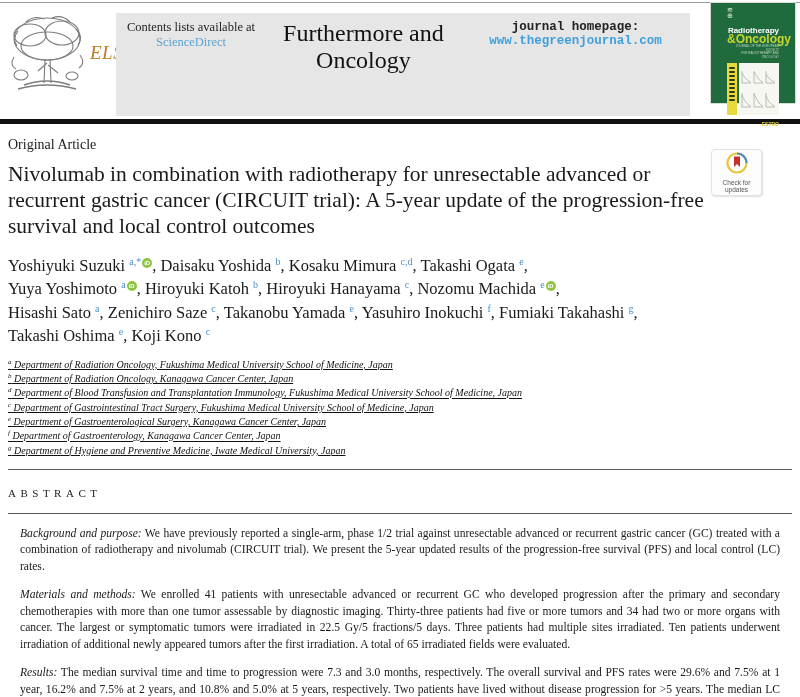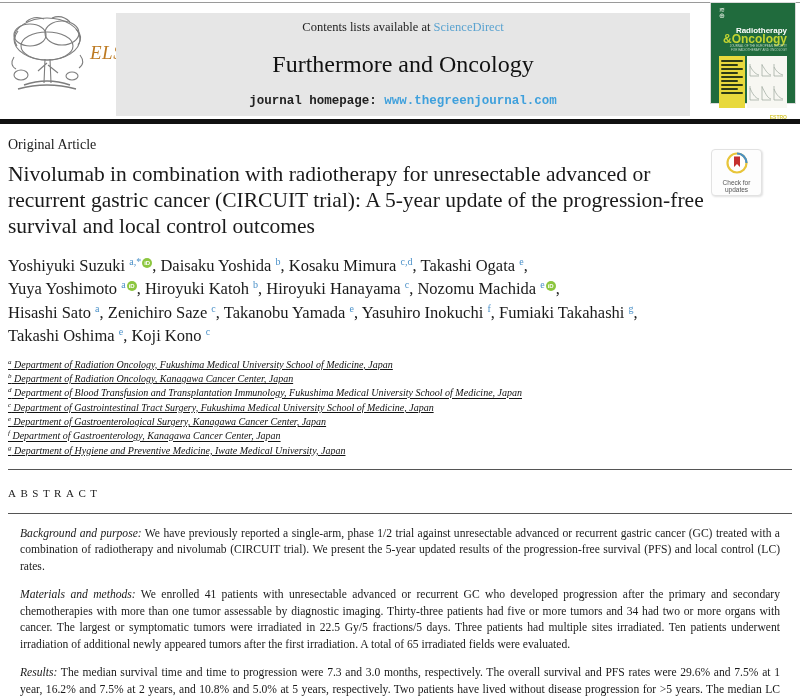--- a/index.html
+++ b/index.html
@@ -7,28 +7,28 @@
     font-family:"Liberation Serif", serif; color:#1a1a1a; }
   .page { position:relative; width:800px; height:697px; background:#fff; }
 
   
   .top-rule { height:1px; background:#9a9a9a; margin-top:2px; }
   .header { position:relative; display:flex; align-items:flex-start; padding:10px 6px 0 4px; height:116px; }
   .publisher { width:104px; display:flex; flex-direction:row; align-items:center;font-style:italic; }
   .publisher svg { display:block; }
   .publisher-name { font-size:19px; letter-spacing:0.5px; color:#bd7a22; font-weight:400; margin-top:-2px; }
   .journal-box { width:574px; height:103px; background:#e6e6e6; margin-left:8px;
-    display:flex; flex-direction:column; justify-content:space-between; text-align:center; padding:7px 0 8px 0; }
+    display:flex; justify-content:space-between; text-align:center; padding:7px 0 8px 0; }
   .contents-line { font-size:12.5px; color:#222; }
   .contents-line a { color:#5ba3d0; text-decoration:none; }
   .journal-title { font-size:24px; color:#111; }
   .homepage-line { font-family:Liberation Mono, monospace; font-size:12.5px; font-weight:600; color:#222; }
   .homepage-line a { color:#3fa0dc; text-decoration:none; font-weight:600; }
   .cover { position:absolute; top:0; right:5px; width:84px; height:100px; background:#206b3d;
-    box-shadow:0 0 0 1px #d9d9d9; padding:4px 8px; font-family:"Liberation Sans", sans-serif; }
+    box-shadow:0 0 0 1px #d9d9d9; padding:4px 16px; font-family:"Liberation Sans", sans-serif; }
   .cover-mark { color:#e8efe6; font-size:7px; line-height:6px; }
   .cover-title { text-align:right; margin-top:8px; line-height:8px; }
   .cover-title .t1 { color:#ffffff; font-size:8px; font-weight:700; }
   .cover-title .t2 { color:#c3d531; font-size:12px; font-weight:700; }
   .cover-sub { text-align:right; color:#bcd3c2; font-size:3px; line-height:3.5px; margin-top:2px; }
   .cover-body { display:flex; gap:2px; margin-top:4px; }
   .cover-list { width:34px; background:#e8d93c; padding:2px 1px; }
   .cover-list .bar { height:2px; background:#2e3c16; margin:2px 1px; border-radius:1px; }
   .cover-list .bar.short { width:70%; }
   .cover-fig { width:40px; height:52px; background:#f7f7f2; }

